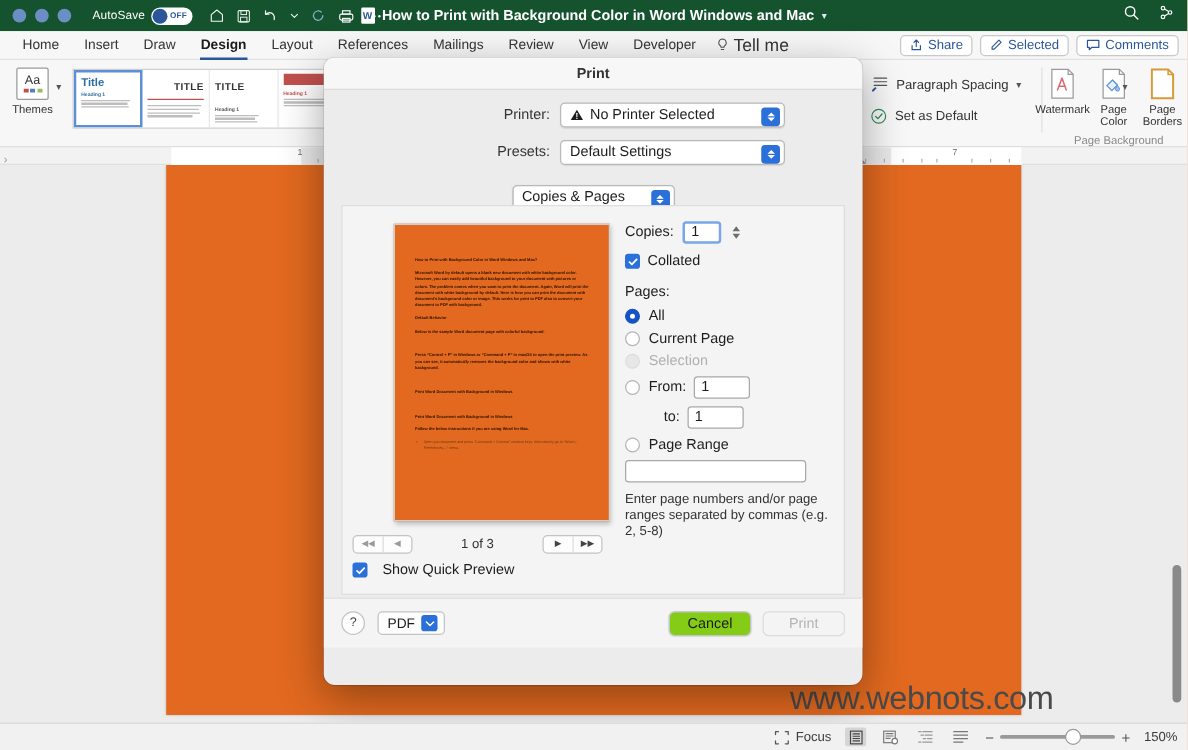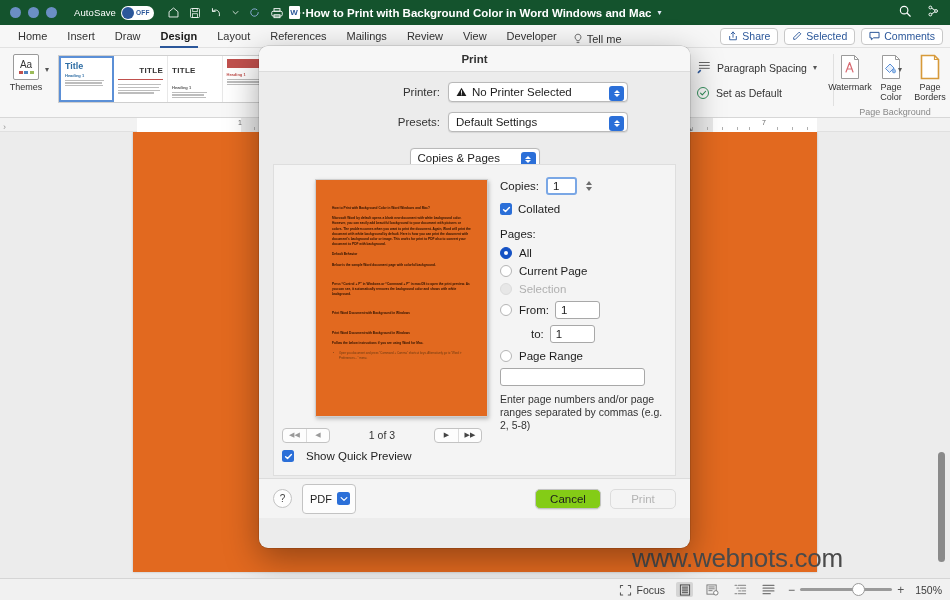--- a/index.html
+++ b/index.html
@@ -44,31 +44,31 @@
   }
   .title-chev { font-size: 8px; color: #dfe8f5; }
   .title-right { position: absolute; right: 10px; top: 0; height: 25px; display: flex; align-items: center; gap: 14px; }
 
   
   .tabbar {
     position: absolute; top: 25px; left: 0; width: 950px; height: 23px;
     background: #f7f7f7; border-bottom: 1px solid #e2e2e2;
     display: flex; align-items: center;
   }
-  .tabs { display: flex; align-items: flex-end; padding-left: 8px; gap: 0px; }
+  .tabs { display: flex; align-items: center; padding-left: 8px; gap: 0px; }
   .tab {
     font-size: 11px; color: #333; padding: 2px 10px 3px 10px; position: relative;
     white-space: nowrap;
   }
   .tab.active { font-weight: bold; color: #1b1b1b; }
   .tab.active::after {
     content: ""; position: absolute; left: 9px; right: 9px; bottom: -3px;
     height: 2px; background: #2b579a;
   }
-  .tellme { display: flex; align-items: center; gap: 4px; font-size: 11px; color: #333; padding-left: 6px; }
+  .tellme { display: flex; align-items: center; gap: 4px; font-size: 14px; color: #333; padding-left: 6px; }
   .tabbar-right { position: absolute; right: 7px; display: flex; gap: 6px; align-items: center; }
   .pillbtn {
     display: flex; align-items: center; gap: 4px;
     border: 1px solid #c8c8c8; border-radius: 4px; background: #fff;
     padding: 2px 7px; font-size: 10.5px; color: #2b579a; height: 17px;
   }
 
   
   .ribbon {
     position: absolute; top: 48px; left: 0; width: 950px; height: 70px;
@@ -258,21 +258,21 @@
     position: absolute; left: 0; bottom: 0; width: 431px; height: 40px;
     background: #f4f4f4; border-top: .5px solid #dcdcdc;
     display: flex; align-items: center; padding: 0 14px;
   }
   .helpbtn {
     width: 19px; height: 19px; border-radius: 50%; background: #fdfdfd;
     border: .5px solid #c3c3c3; display: flex; align-items: center;
     justify-content: center; font-size: 10px; color: #444;
   }
   .pdfbtn {
-    margin-left: 10px; height: 30px; border-radius: 4px; background: #fdfdfd;
+    margin-left: 10px; height: 19px; border-radius: 4px; background: #fdfdfd;
     border: .5px solid #c3c3c3; display: flex; align-items: center;
     padding: 0 5px 0 7px; gap: 5px; font-size: 11px; color: #1d1d1d;
   }
   .pdf-chev {
     width: 13px; height: 13px; background: #2b6fd8; border-radius: 2.5px;
     display: flex; align-items: center; justify-content: center;
   }
   .footer-right { margin-left: auto; display: flex; gap: 9px; }
   .fbtn {
     min-width: 66px; height: 20px; border-radius: 5px; background: #84cc16;

